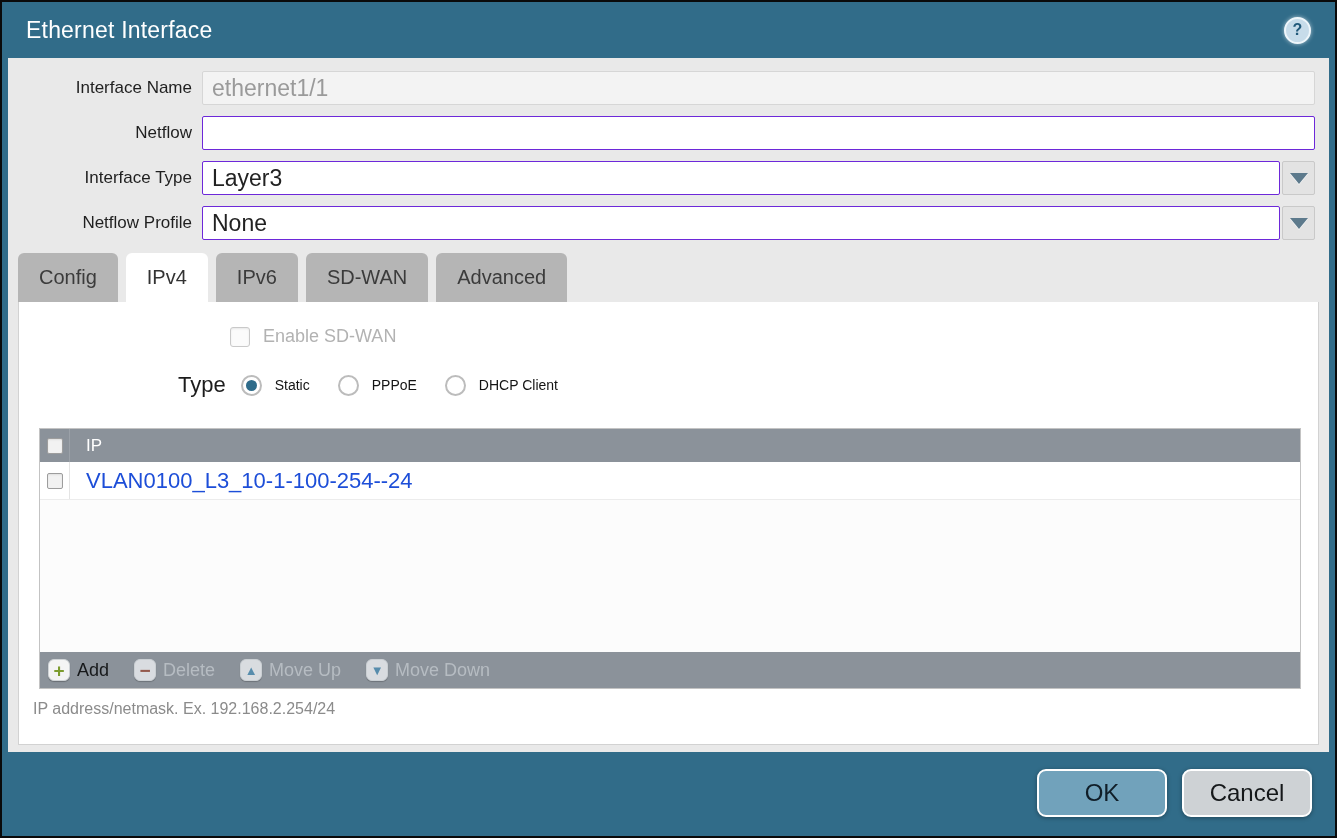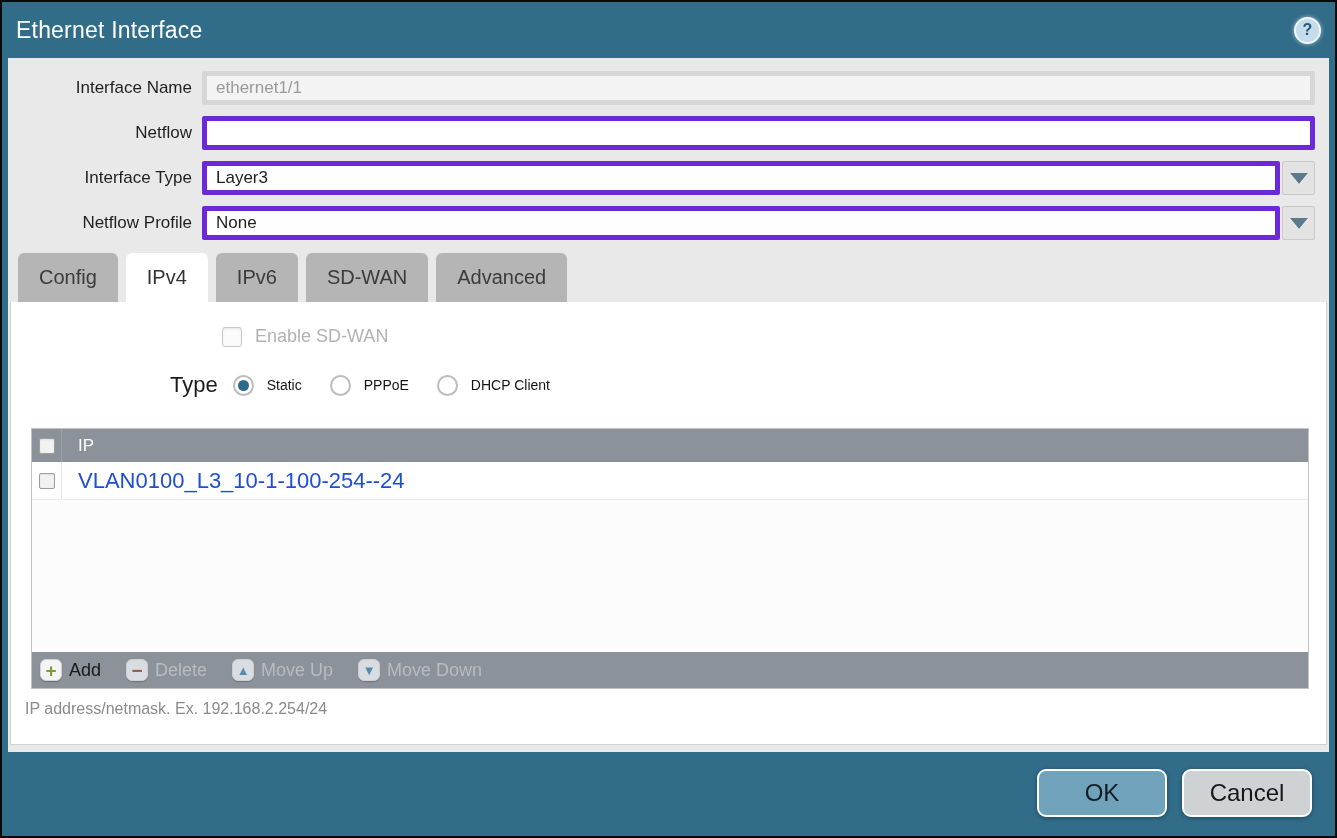--- a/index.html
+++ b/index.html
@@ -5,56 +5,56 @@
   * { margin:0; padding:0; box-sizing:border-box; }
   html,body { width:1337px; height:838px; background:#000; }
   body { font-family:"Liberation Sans", sans-serif; }
 
   .dialog { position:relative; width:1337px; height:838px; background:#316c89;
             border:2px solid #0a0a0a; overflow:hidden; }
 
   
   .titlebar { position:absolute; top:0; left:0; right:0; height:56px;
               display:flex; align-items:center; justify-content:space-between;
-              padding:0 14px; }
+              padding:0 24px; }
   .title { color:#fff; font-size:23px; font-weight:400; letter-spacing:.2px; }
   .help { width:27px; height:27px; border-radius:50%; background:#c7dcea;
           border:2px solid #eef6fb; color:#21597a; font-size:16px; font-weight:bold;
           display:flex; align-items:center; justify-content:center;
           box-shadow:0 0 4px rgba(255,255,255,.6); cursor:pointer; }
 
   
   .content { position:absolute; left:6px; top:56px; width:1321px; height:694px;
              background:#e9e9e9; }
 
   
   .frow { display:flex; align-items:center; height:34px; margin:0 14px 11px 0;justify-content:center; }
   .frow:first-child { margin-top:13px; }
   .flabel { width:194px; text-align:right; padding-right:10px; font-size:17px;
             color:#1f1f1f; flex:none; }
   .fctrl { flex:1; display:flex; height:34px; }
-  .tinput { flex:1; height:34px; border:5px solid #6d28d9; background:#fff;
-            font-family:inherit; font-size:17px; color:#222; padding:0 9px;
+  .tinput { flex:1; height:34px; border:1px solid #6d28d9; background:#fff;
+            font-family:inherit; font-size:23px; color:#222; padding:0 9px;
             border-radius:2px; outline:none; }
   .tinput.on { background:#f3f3f3; color:#9a9a9a; border-color:#d6d6d6; }
   .ddbtn { width:33px; height:34px; margin-left:2px; background:#e3e3e3;
            border:1px solid #c9c9c9; border-radius:2px; display:flex;
            align-items:center; justify-content:center; cursor:pointer; }
   .ddtri { width:0; height:0; border-left:9px solid transparent;
            border-right:9px solid transparent; border-top:11px solid #5d7a8c;
            filter:drop-shadow(0 1px 0 rgba(255,255,255,.7)); }
 
   
   .tabs { display:flex; gap:8px; margin:13px 0 0 10px; position:relative; z-index:2; }
   .tab { height:49px; line-height:49px; padding:0 21px; background:#b5b5b5;
          color:#3b3b3b; font-size:20px; border-radius:6px 6px 0 0; cursor:pointer; }
   .tab.on { background:#fff; color:#333; }
 
   
-  .panel { position:relative; margin:0 2px; height:443px; background:#fff;
+  .panel { position:relative; margin:0 10px; height:443px; background:#fff;
            border:1px solid #d2d2d2; border-top:none; z-index:1; }
 
   .sdwan-row { position:absolute; top:24px; left:211px; display:flex;
                align-items:center; gap:13px; }
   .checkbox { width:20px; height:20px; border:1px solid #c9c9c9; background:#fbfbfb;
               border-radius:3px; box-shadow:inset 0 1px 2px rgba(0,0,0,.08); }
   .sdwan-label { font-size:18px; color:#b2b2b2; }
 
   .type-row { position:absolute; top:70px; left:159px; display:flex;
               align-items:center; }

